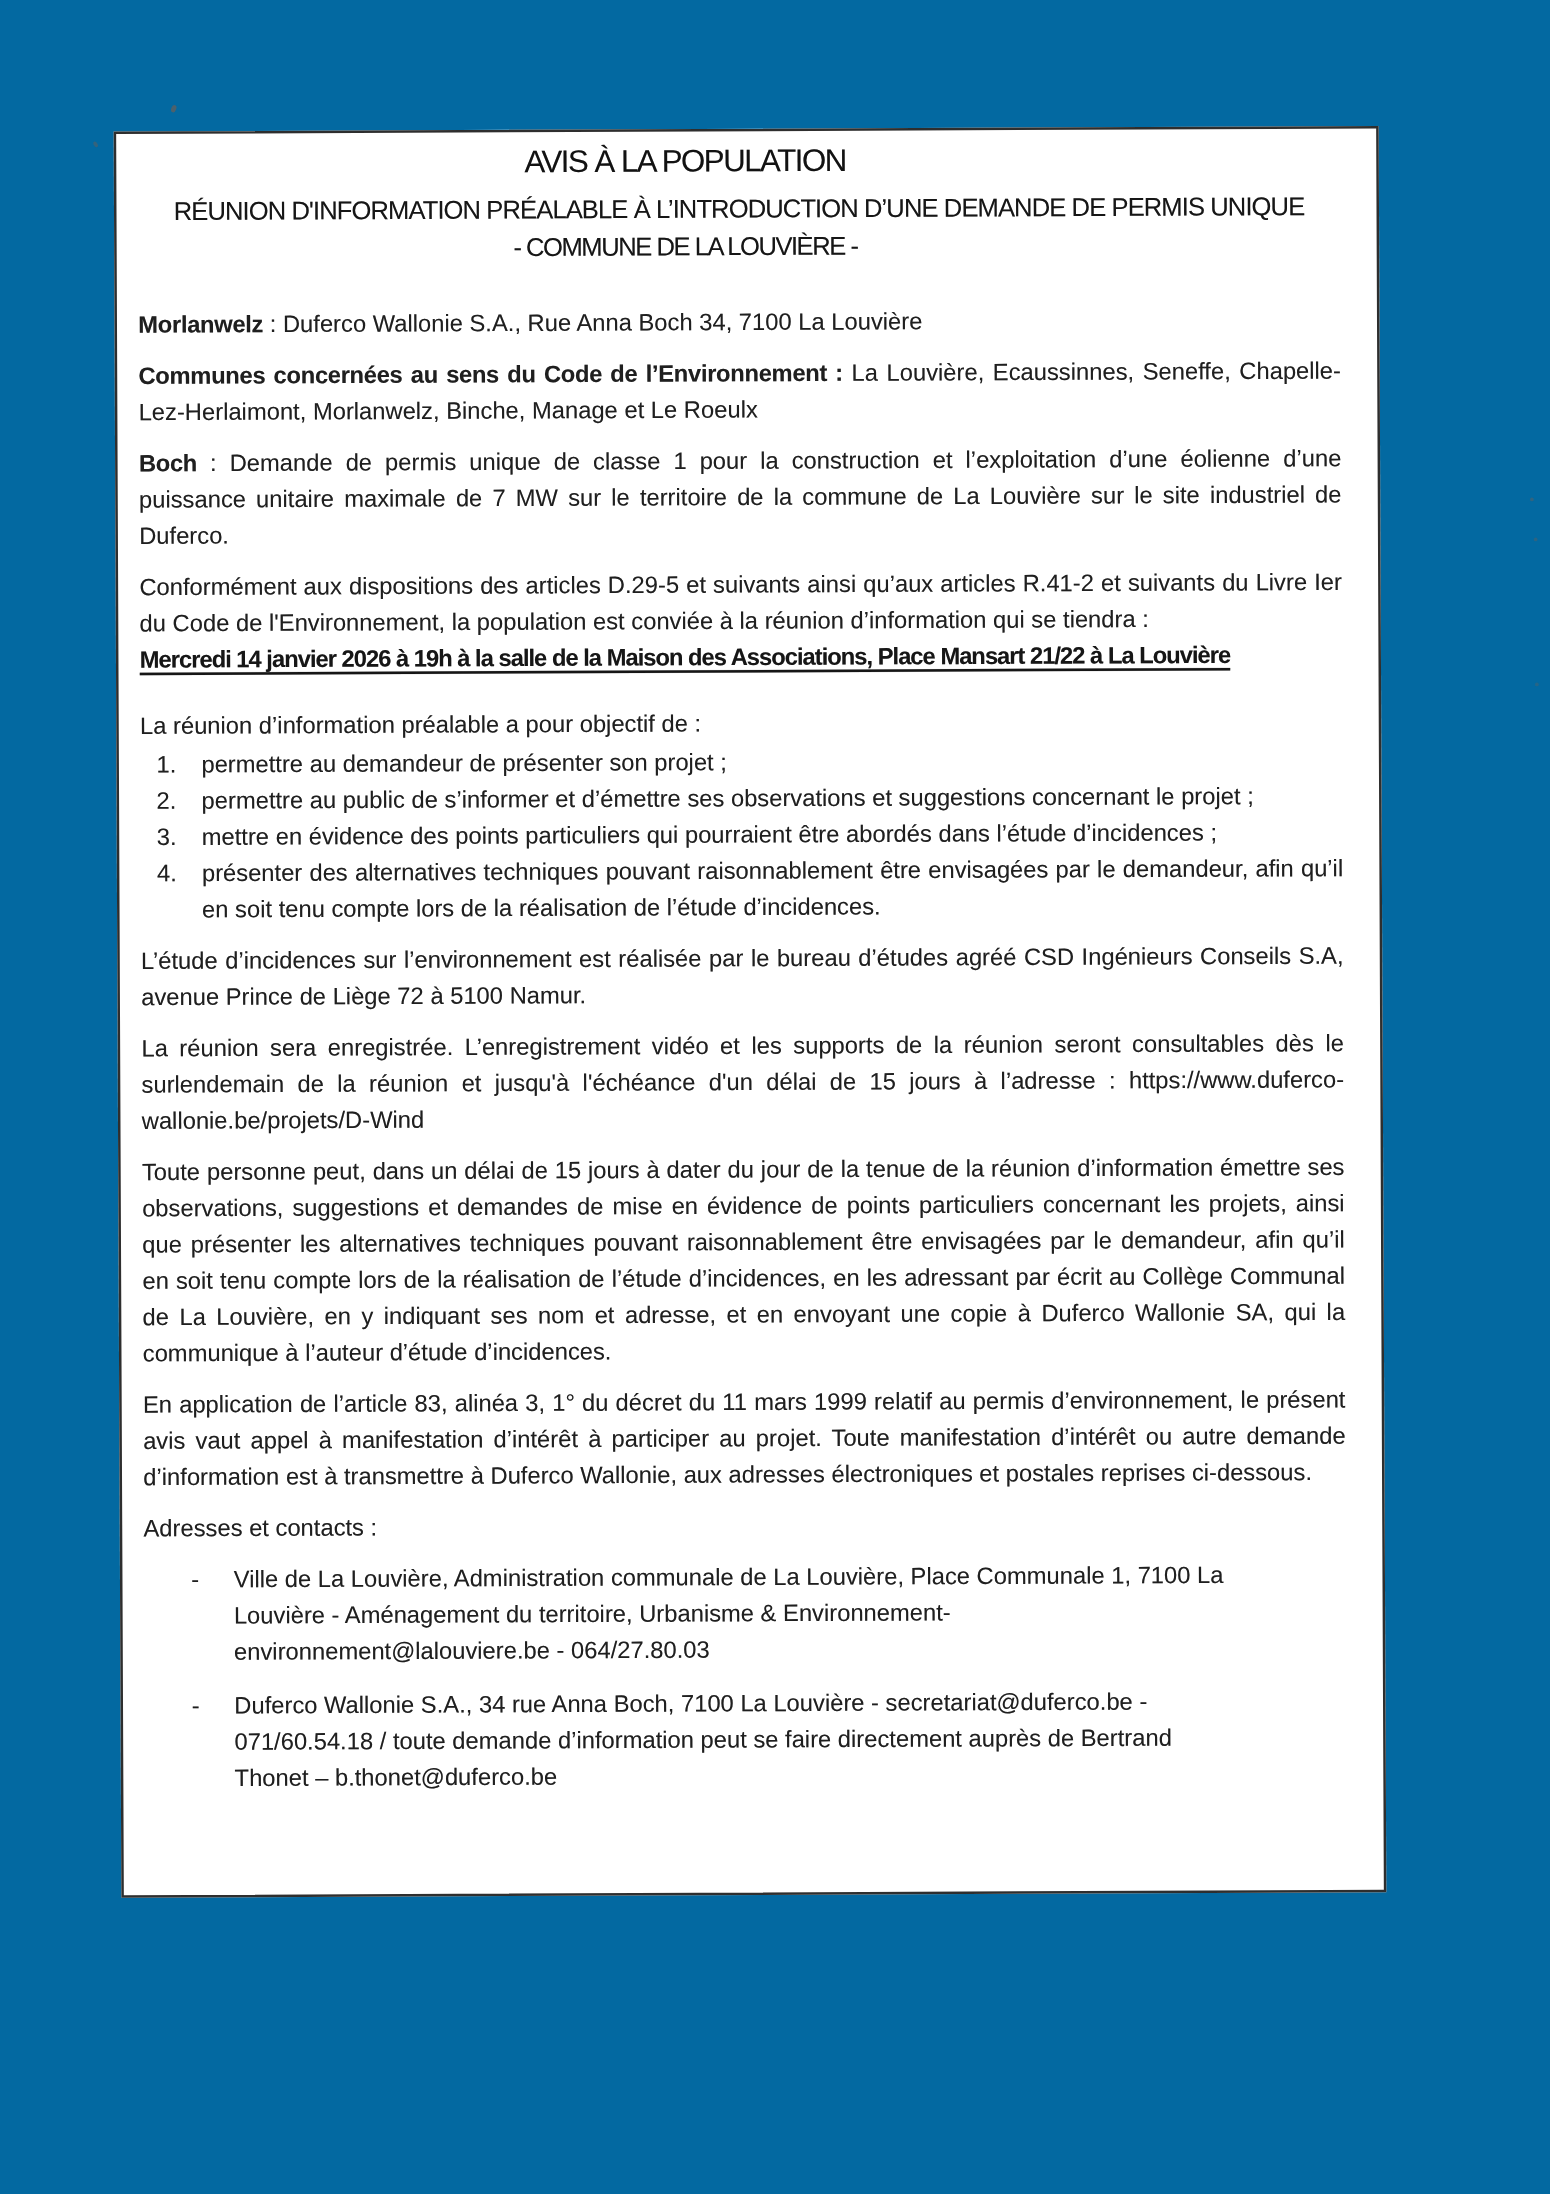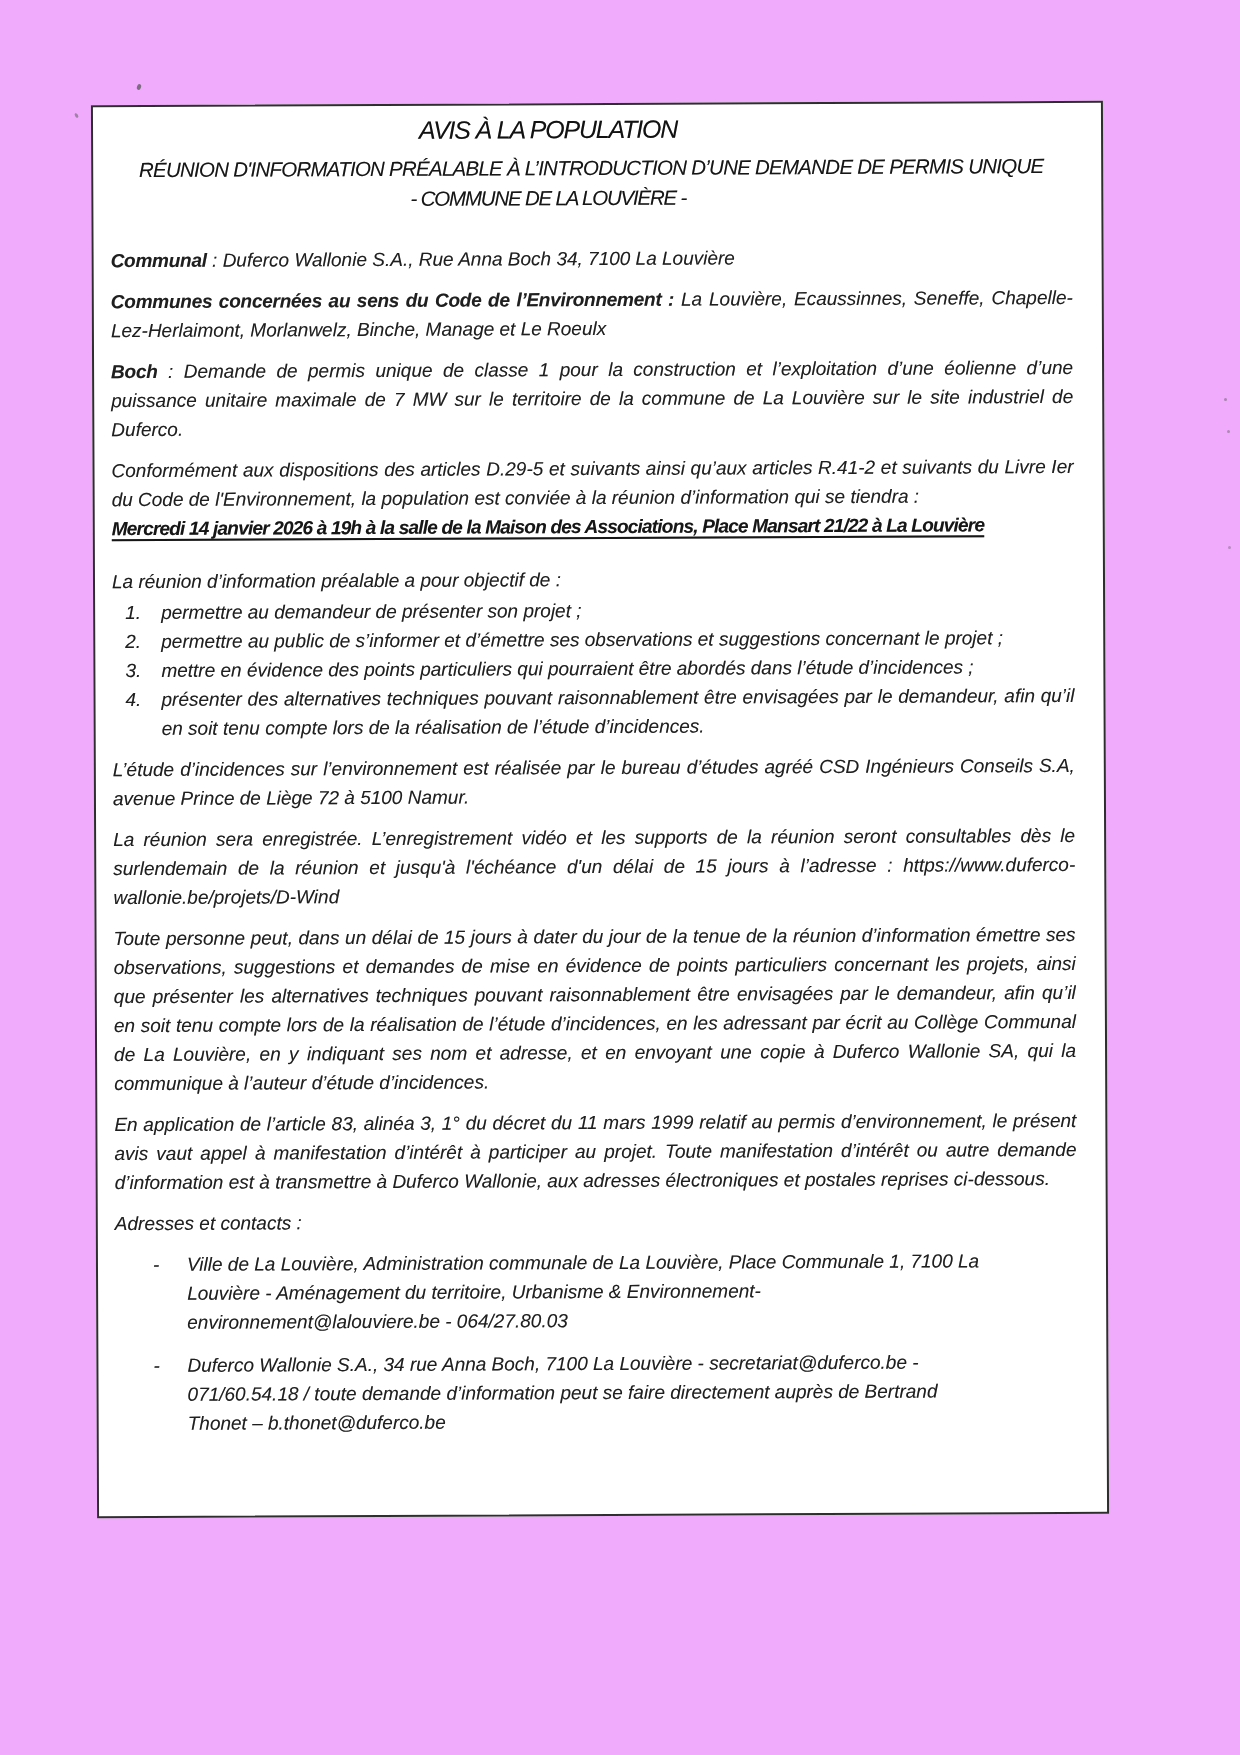--- a/index.html
+++ b/index.html
@@ -4,21 +4,21 @@
 <style>
   html,body { margin:0; padding:0; }
   body {
     width:1240px; height:1755px;
     background:#ffffff;
     font-family:"Liberation Sans", sans-serif;
     color:#1f1f1f;
     position:relative;
     overflow:hidden;
   }
-  .page { position:absolute; inset:0; background:#f0abfc;font-style:italic; }
+  .page { position:absolute; inset:0; background:#0369a1; }
 
   .notice-box {
     position:absolute;
     left:94px; top:103px;
     width:1012px; height:1413px;
     box-sizing:border-box;
     border:2px solid #2e2e2e;
     padding:6px 29px 0 17px;
     background:#fff;
     transform:rotate(-0.25deg);
@@ -122,21 +122,21 @@
   <div class="speck sp-e"></div>
   <div class="speck sp-f"></div>
 
   <div class="notice-box">
 
     <div class="doc-title">AVIS À LA POPULATION</div>
 
     <div class="doc-subtitle1">RÉUNION D'INFORMATION PRÉALABLE À L’INTRODUCTION D’UNE DEMANDE DE PERMIS UNIQUE</div>
     <div class="doc-subtitle2">- COMMUNE DE LA LOUVIÈRE -</div>
 
-    <p class="para"><span class="label">Communal</span><span> : Duferco Wallonie S.A., Rue Anna Boch 34, 7100 La Louvière</span></p>
+    <p class="para"><span class="label">Morlanwelz</span><span> : Duferco Wallonie S.A., Rue Anna Boch 34, 7100 La Louvière</span></p>
 
     <p class="para"><span class="label">Communes concernées au sens du Code de l’Environnement :</span><span> La Louvière, Ecaussinnes, Seneffe, Chapelle-Lez-Herlaimont, Morlanwelz, Binche, Manage et Le Roeulx</span></p>
 
     <p class="para"><span class="label">Boch</span><span> : Demande de permis unique de classe 1 pour la construction et l’exploitation d’une éolienne d’une puissance unitaire maximale de 7 MW sur le territoire de la commune de La Louvière sur le site industriel de Duferco.</span></p>
 
     <p class="para tight">Conformément aux dispositions des articles D.29-5 et suivants ainsi qu’aux articles R.41-2 et suivants du Livre Ier du Code de l'Environnement, la population est conviée à la réunion d’information qui se tiendra :</p>
     <div class="meeting-line">Mercredi 14 janvier 2026 à 19h à la salle de la Maison des Associations, Place Mansart 21/22 à La Louvière</div>
 
     <p class="para intro-para">La réunion d’information préalable a pour objectif de :</p>
 

